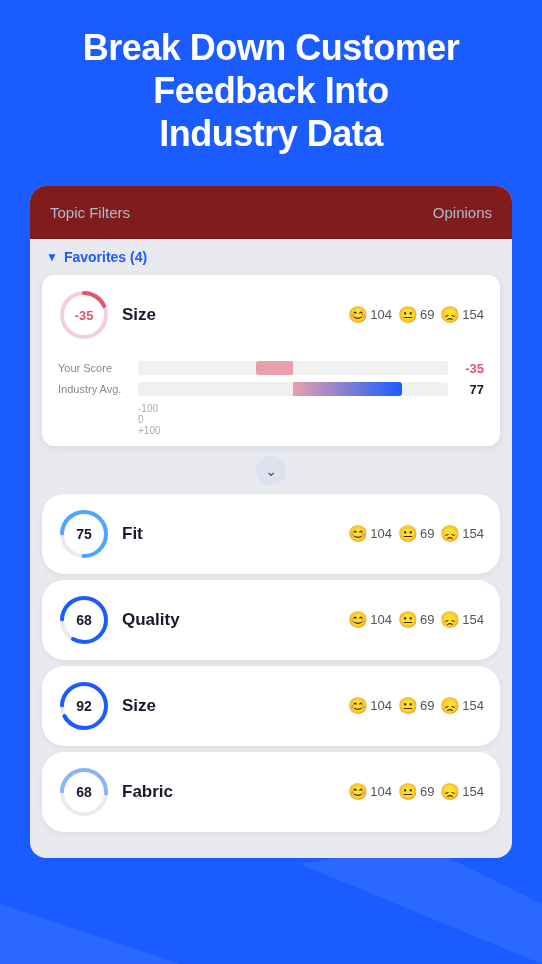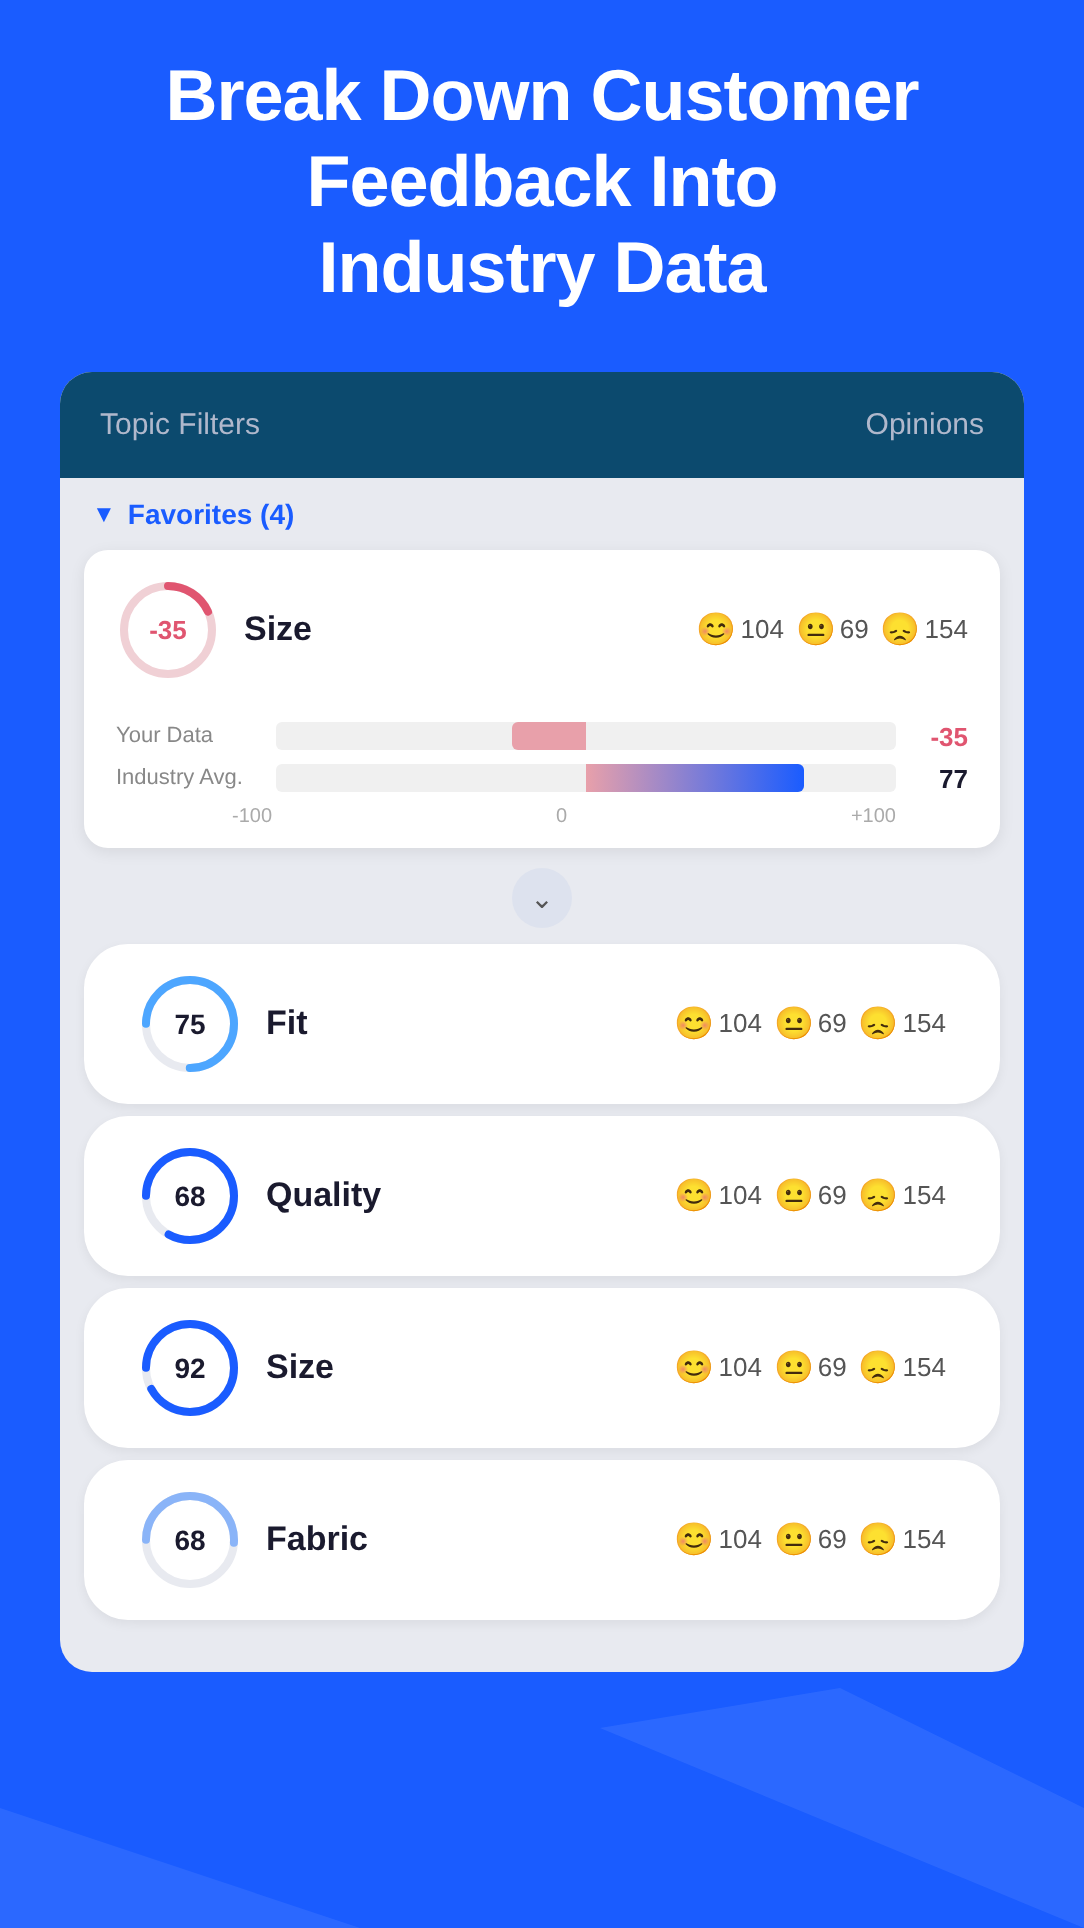--- a/index.html
+++ b/index.html
@@ -28,21 +28,21 @@
       background: #e8eaf0;
       border-radius: 16px;
       margin: 0 30px;
       padding: 0 0 20px;
       overflow: hidden;
       position: relative;
       z-index: 2;
     }
 
     .card-header {
-      background: #0c4a6e;
+      background: #7f1d1d;
       display: flex;
       flex-direction: row;
       padding: 18px 20px;
       align-items: center;
       justify-content: space-between;
     }
     .card-header-topic {
       color: #b0b8cc;
       font-size: 15px;
       font-weight: 500;
@@ -172,25 +172,26 @@
       text-align: right;
       font-size: 13px;
       font-weight: 700;
       flex-shrink: 0;
     }
     .chart-value.negative { color: #e05570; }
     .chart-value.positive { color: #1a1a2e; }
     .chart-axis {
       display: flex;
       justify-content: space-between;
-      margin-left: 58px;
+      margin-left: 80px;
       margin-right: 36px;
       font-size: 10px;
       color: #aaa;
       margin-top: 2px;
+      flex-direction: column;
     }
 
     
     .chevron-btn {
       display: flex;
       justify-content: center;
       margin: 4px 0 8px;
     }
     .chevron-btn-inner {
       background: #dde2ee;
@@ -203,21 +204,21 @@
       color: #555;
       font-size: 14px;
       cursor: pointer;
     }
 
     
     .item-card {
       background: white;
       border-radius: 22px;
       margin: 6px 12px;
-      padding: 14px 27px;
+      padding: 14px 16px;
       box-shadow: 0 2px 6px rgba(0,0,0,0.06);
       display: flex;
       align-items: center;
     }
 
     
     .circle-score {
       width: 52px;
       height: 52px;
       position: relative;
@@ -292,21 +293,21 @@
         </div>
         <div class="emoji-item">
           <span class="emoji-icon sad">😞</span>
           <span>154</span>
         </div>
       </div>
     </div>
 
     <div class="chart-section">
       <div class="chart-row">
-        <span class="chart-label">Your Data</span>
+        <span class="chart-label">Your Score</span>
         <div class="chart-bar-container">
           <div class="chart-bar-your-score"></div>
         </div>
         <span class="chart-value negative">-35</span>
       </div>
       <div class="chart-row">
         <span class="chart-label">Industry Avg.</span>
         <div class="chart-bar-container">
           <div class="chart-bar-industry"></div>
         </div>

